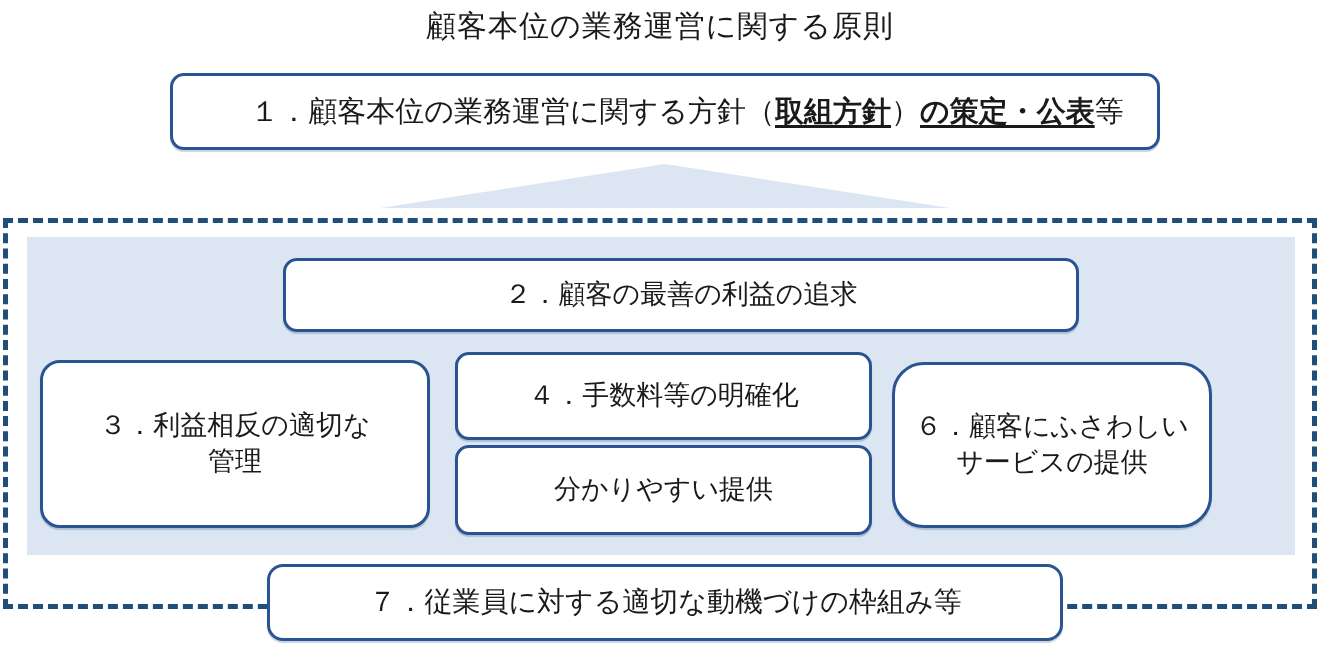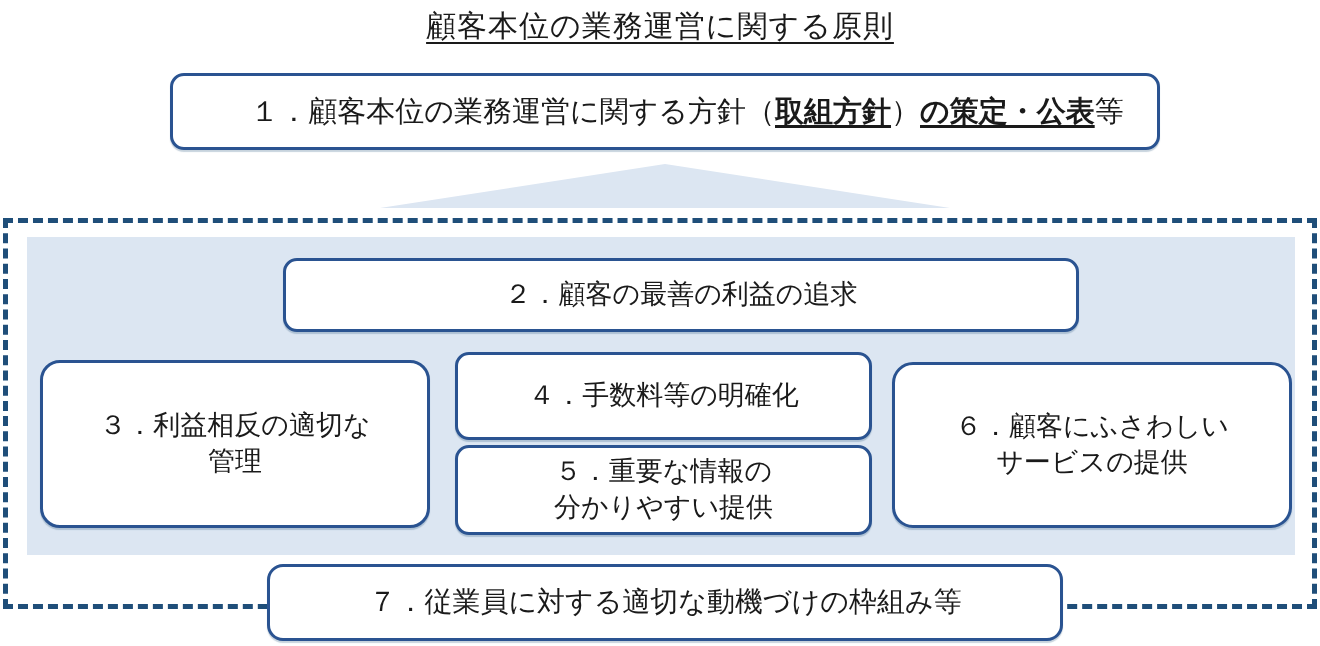--- a/index.html
+++ b/index.html
@@ -22,21 +22,20 @@
     background:var(--background);
     overflow:hidden;
   }
   .title{
     position:absolute;
     left:0; top:6px;
     width:100%;
     text-align:center;
     font-size:30px;
     letter-spacing:1px;
-    text-decoration:underline;
     text-decoration-thickness:2px;
     text-underline-offset:6px;
     color:var(--text);
   }
   .rbox{
     position:absolute;
     background:#ffffff;
     border:3px solid var(--box-border);
     border-radius:14px;
     display:flex;
@@ -48,21 +47,21 @@
     line-height:1.32;
     color:var(--text);
     box-sizing:border-box;
     box-shadow:0 2px 1px rgba(31,78,121,0.25);
   }
   .box1{ left:170px; top:73px;  width:990px; height:77px; font-size:29px;padding-left:44px; }
   .box2{ left:283px; top:258px; width:796px; height:74px; }
   .box3{ left:40px;  top:360px; width:390px; height:168px; border-radius:20px; }
   .box4{ left:455px; top:352px; width:417px; height:88px; }
   .box5{ left:455px; top:445px; width:417px; height:90px; }
-  .box6{ left:892px; top:362px; width:400px; height:166px; border-radius:21px; }
+  .box6{ left:892px; top:362px; width:320px; height:166px; border-radius:32px; }
   .box7{ left:267px; top:564px; width:796px; height:77px; font-size:28px; border-radius:16px;text-align:center; }
   .bu{
     font-weight:bold;
     text-decoration:underline;
     text-decoration-thickness:2.5px;
     text-underline-offset:4px;
   }
   .triangle{
     position:absolute;
     left:380px; top:164px;
@@ -112,21 +111,20 @@
   <div class="rbox box3">
     <span class="line">３．利益相反の適切な</span>
     <span class="line">管理</span>
   </div>
 
   <div class="rbox box4">
     <span class="line">４．手数料等の明確化</span>
   </div>
 
   <div class="rbox box5">
-    <span class="line">５．重要な情報の</span>
     <span class="line">分かりやすい提供</span>
   </div>
 
   <div class="rbox box6">
     <span class="line">６．顧客にふさわしい</span>
     <span class="line">サービスの提供</span>
   </div>
 
   <div class="rbox box7">
     <span class="line">７．従業員に対する適切な動機づけの枠組み等</span>

